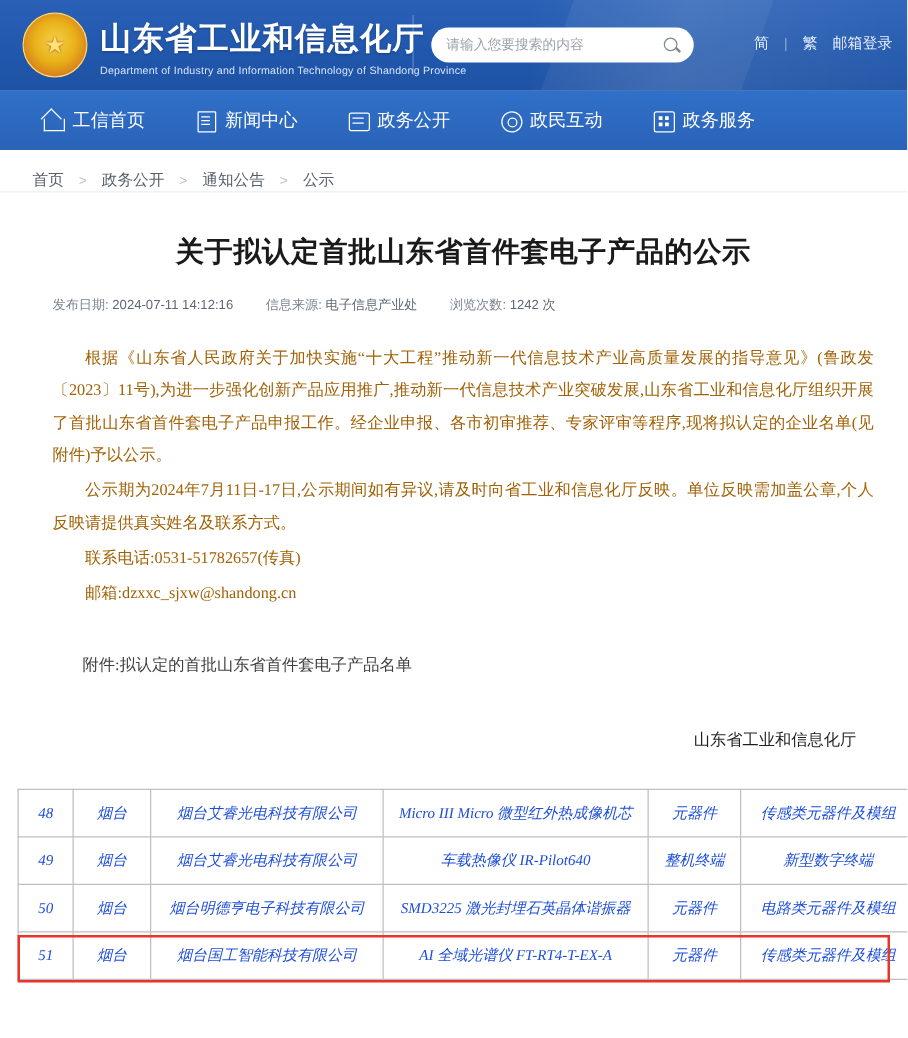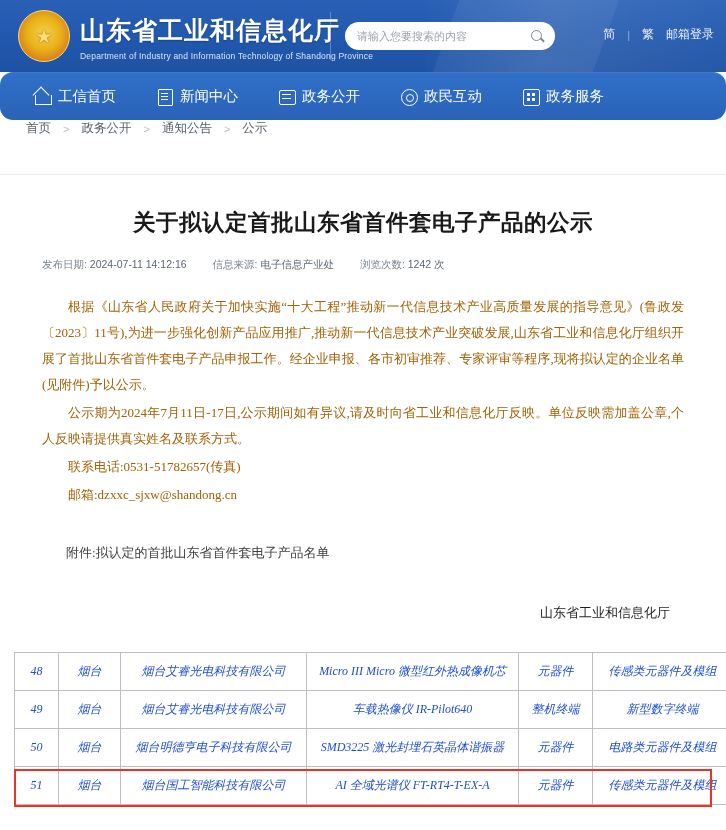--- a/index.html
+++ b/index.html
@@ -67,21 +67,20 @@
   .top-links { position:absolute; right:12px; top:26px; display:flex; align-items:center; gap:12px; }
   .top-links span { color:#eaf1ff; font-size:12px; }
   .top-links .sep { color:rgba(255,255,255,.45); font-size:11px; }
 
   
   .nav {
     height:48px; background:#2d6cc4;
     background: linear-gradient(180deg,#3070c8 0%, #2a63b8 100%);
     display:flex; align-items:center; padding-left:14px; gap:0px;
     border-top:1px solid rgba(255,255,255,.12);
-    border-radius:13px;
   }
   .nav-item {
     display:flex; align-items:center; gap:7px;
     color:#fff; font-size:14.5px; padding:0 20px; height:48px;
     white-space:nowrap;
   }
   .nav-item .nicon { display:inline-block; width:17px; height:17px; position:relative; }
   
   .ico-home::before{content:""; position:absolute; left:1px; top:7px; width:15px; height:9px; border:1.5px solid #fff; border-top:0;}
   .ico-home::after{content:""; position:absolute; left:1px; top:1px; width:11px; height:11px; border-left:1.5px solid #fff; border-top:1.5px solid #fff; transform:rotate(45deg); transform-origin:center;}
@@ -92,26 +91,26 @@
   .ico-open::before{content:""; position:absolute; left:1px; top:2px; width:15px; height:13px; border:1.5px solid #fff; border-radius:2px;}
   .ico-open::after{content:""; position:absolute; left:4px; top:6px; width:9px; height:1.3px; background:#fff; box-shadow:0 4px 0 #fff;}
   
   .ico-srv::before{content:""; position:absolute; left:1px; top:1px; width:15px; height:15px; border:1.5px solid #fff; border-radius:2px;}
   .ico-srv::after{content:""; position:absolute; left:5px; top:5px; width:3px; height:3px; background:#fff; box-shadow:5px 0 0 #fff, 0 5px 0 #fff, 5px 5px 0 #fff;}
   
   .ico-int::before{content:""; position:absolute; left:1px; top:1px; width:15px; height:15px; border:1.5px solid #fff; border-radius:50%;}
   .ico-int::after{content:""; position:absolute; left:5.5px; top:5.5px; width:6px; height:6px; border:1.5px solid #fff; border-radius:50%;}
 
   
-  .crumb-wrap { height:55px; border-bottom:1px solid #e9edf2; display:flex; align-items:flex-start; padding-left:26px; background:#fff; }
+  .crumb-wrap { height:34px; border-bottom:1px solid #e9edf2; display:flex; align-items:flex-end; padding-left:26px; background:#fff; }
   .crumb { font-size:12.5px; color:#555f6b; display:flex; align-items:center; gap:12px; }
   .crumb .sp { color:#b9c1ca; font-size:11px; }
 
   
-  .article { padding: 26px 42px 0 42px; }
+  .article { padding: 26px 27px 0 42px; }
   .doc-title {
     text-align:center; font-size:22.5px; font-weight:bold; color:#1a1a1a;
     font-family:"Liberation Serif", serif; letter-spacing:.5px; margin-top:6px;
   }
   .meta {
     display:flex; justify-content:flex-start; gap:26px; align-items:center;
     margin-top:20px; font-size:10.5px; color:#7b8592;
   }
   .meta b { font-weight:normal; color:#7b8592; }
   .meta .val { color:#5d6874; }

